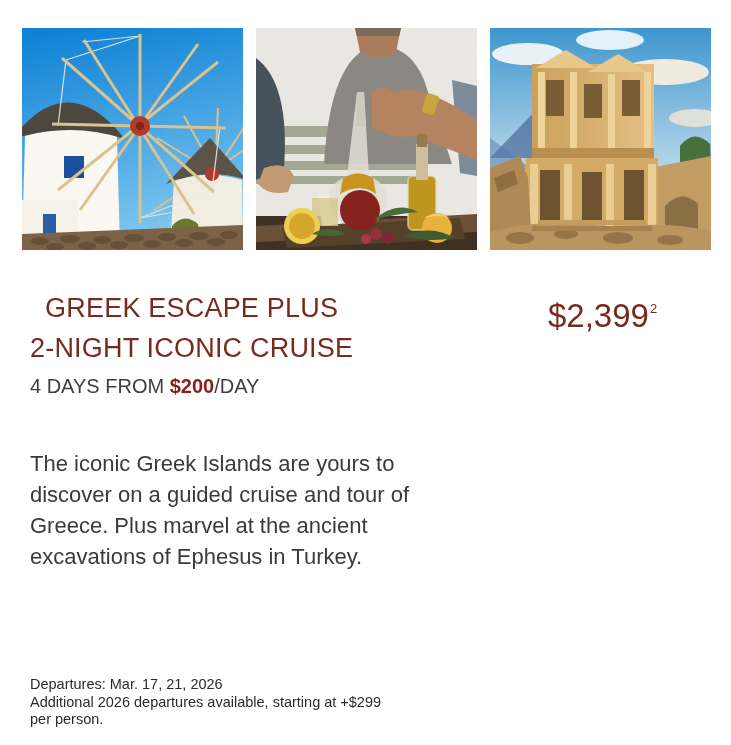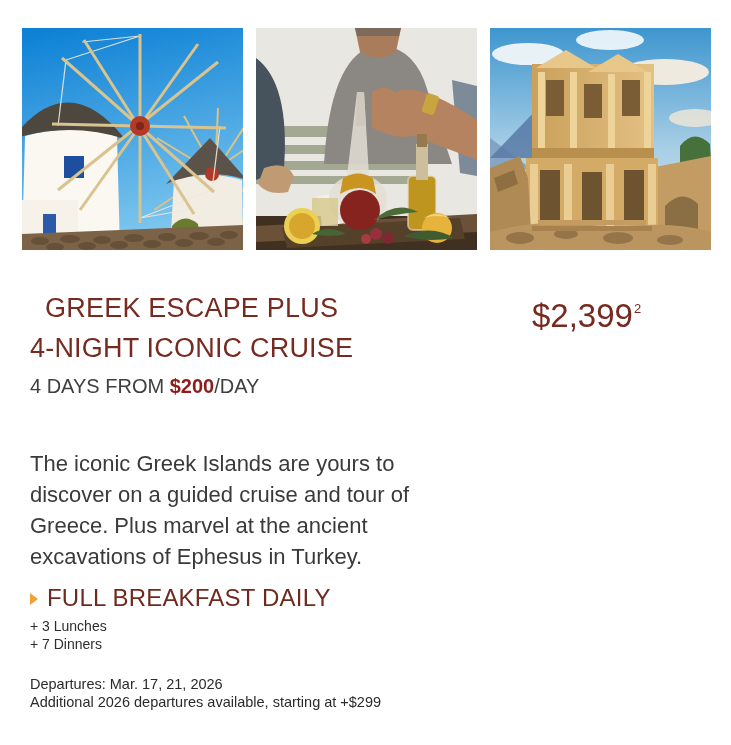--- a/index.html
+++ b/index.html
@@ -27,21 +27,21 @@
   
   .title {
     position: absolute; left: 30px; top: 288px;
     color: #772a20;
     font-size: 27px; line-height: 40px;
     letter-spacing: 0.2px;
     font-weight: 400;
     text-align: center;
   }
   .price-wrap {
-    position: absolute; left: 532px; top: 291px;
+    position: absolute; left: 548px; top: 291px;
     color: #772a20;
     font-size: 33px; line-height: 36px;
     font-weight: 400;
     white-space: nowrap;
   }
   .price-wrap sup {
     font-size: 13px;
     vertical-align: 14px;
     margin-left: 1px;
   }
@@ -299,41 +299,32 @@
         </g>
 
         <rect x="42" y="198" width="120" height="5" fill="#a8824e"></rect>
         <rect x="48" y="192" width="108" height="5" fill="#c49c62"></rect>
       </svg>
     </div>
   </div>
 
   <div class="title">
     <div>GREEK ESCAPE PLUS</div>
-    <div>4-NIGHT ICONIC CRUISE</div>
+    <div>2-NIGHT ICONIC CRUISE</div>
   </div>
 
   <div class="price-wrap"><span>$2,399</span><sup>2</sup>
   </div>
 
   <div class="duration"><span>4 DAYS FROM </span><span class="hot">$200</span><span>/DAY</span>
   </div>
 
 
   <div class="description">The iconic Greek Islands are yours to discover on a guided cruise and tour of Greece. Plus marvel at the ancient excavations of Ephesus in Turkey.</div>
 
-  <div class="inclusions">
-    <div class="inclusions-head">
-      <span class="tri-icon"></span>
-      <span>FULL BREAKFAST DAILY</span>
-    </div>
-    <div class="inclusions-items">
-      <div>+ 3 Lunches</div>
-      <div>+ 7 Dinners</div>
-    </div>
-  </div>
 
   <div class="departures">
     <div>Departures: Mar. 17, 21, 2026</div>
     <div>Additional 2026 departures available, starting at +$299</div>
+    <div>per person.</div>
   </div>
 
 </div>
 
 </body></html>

